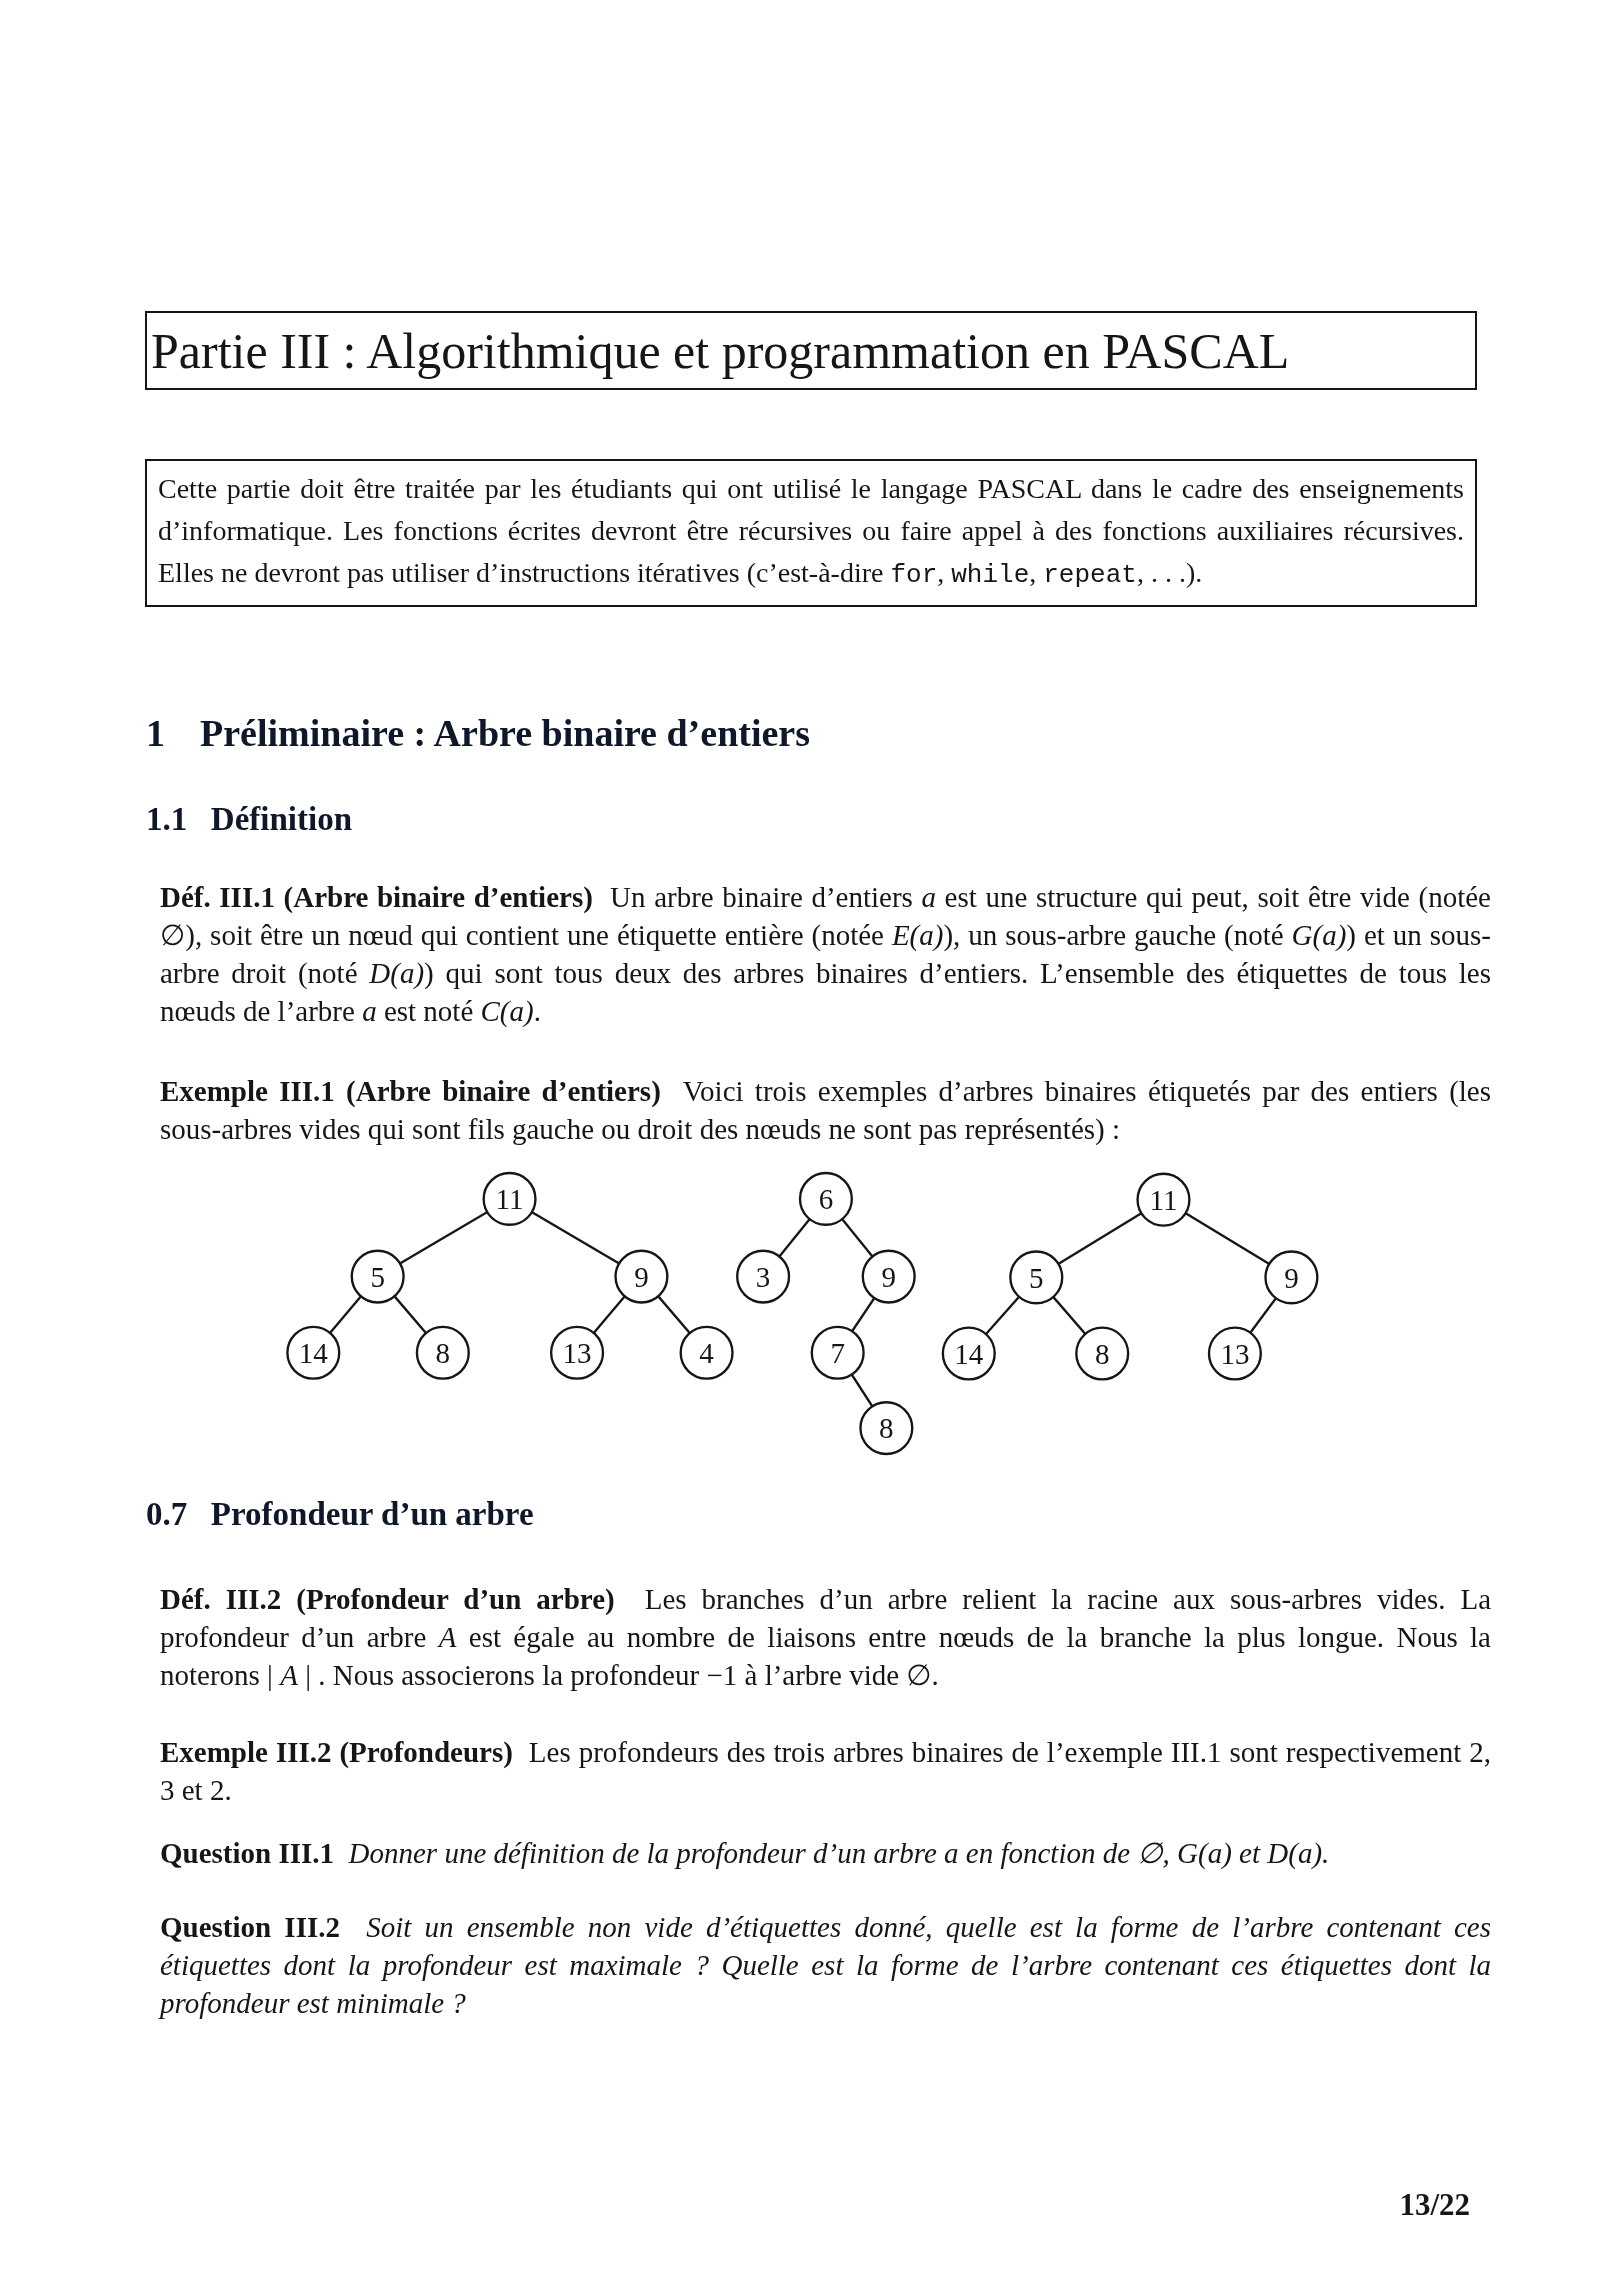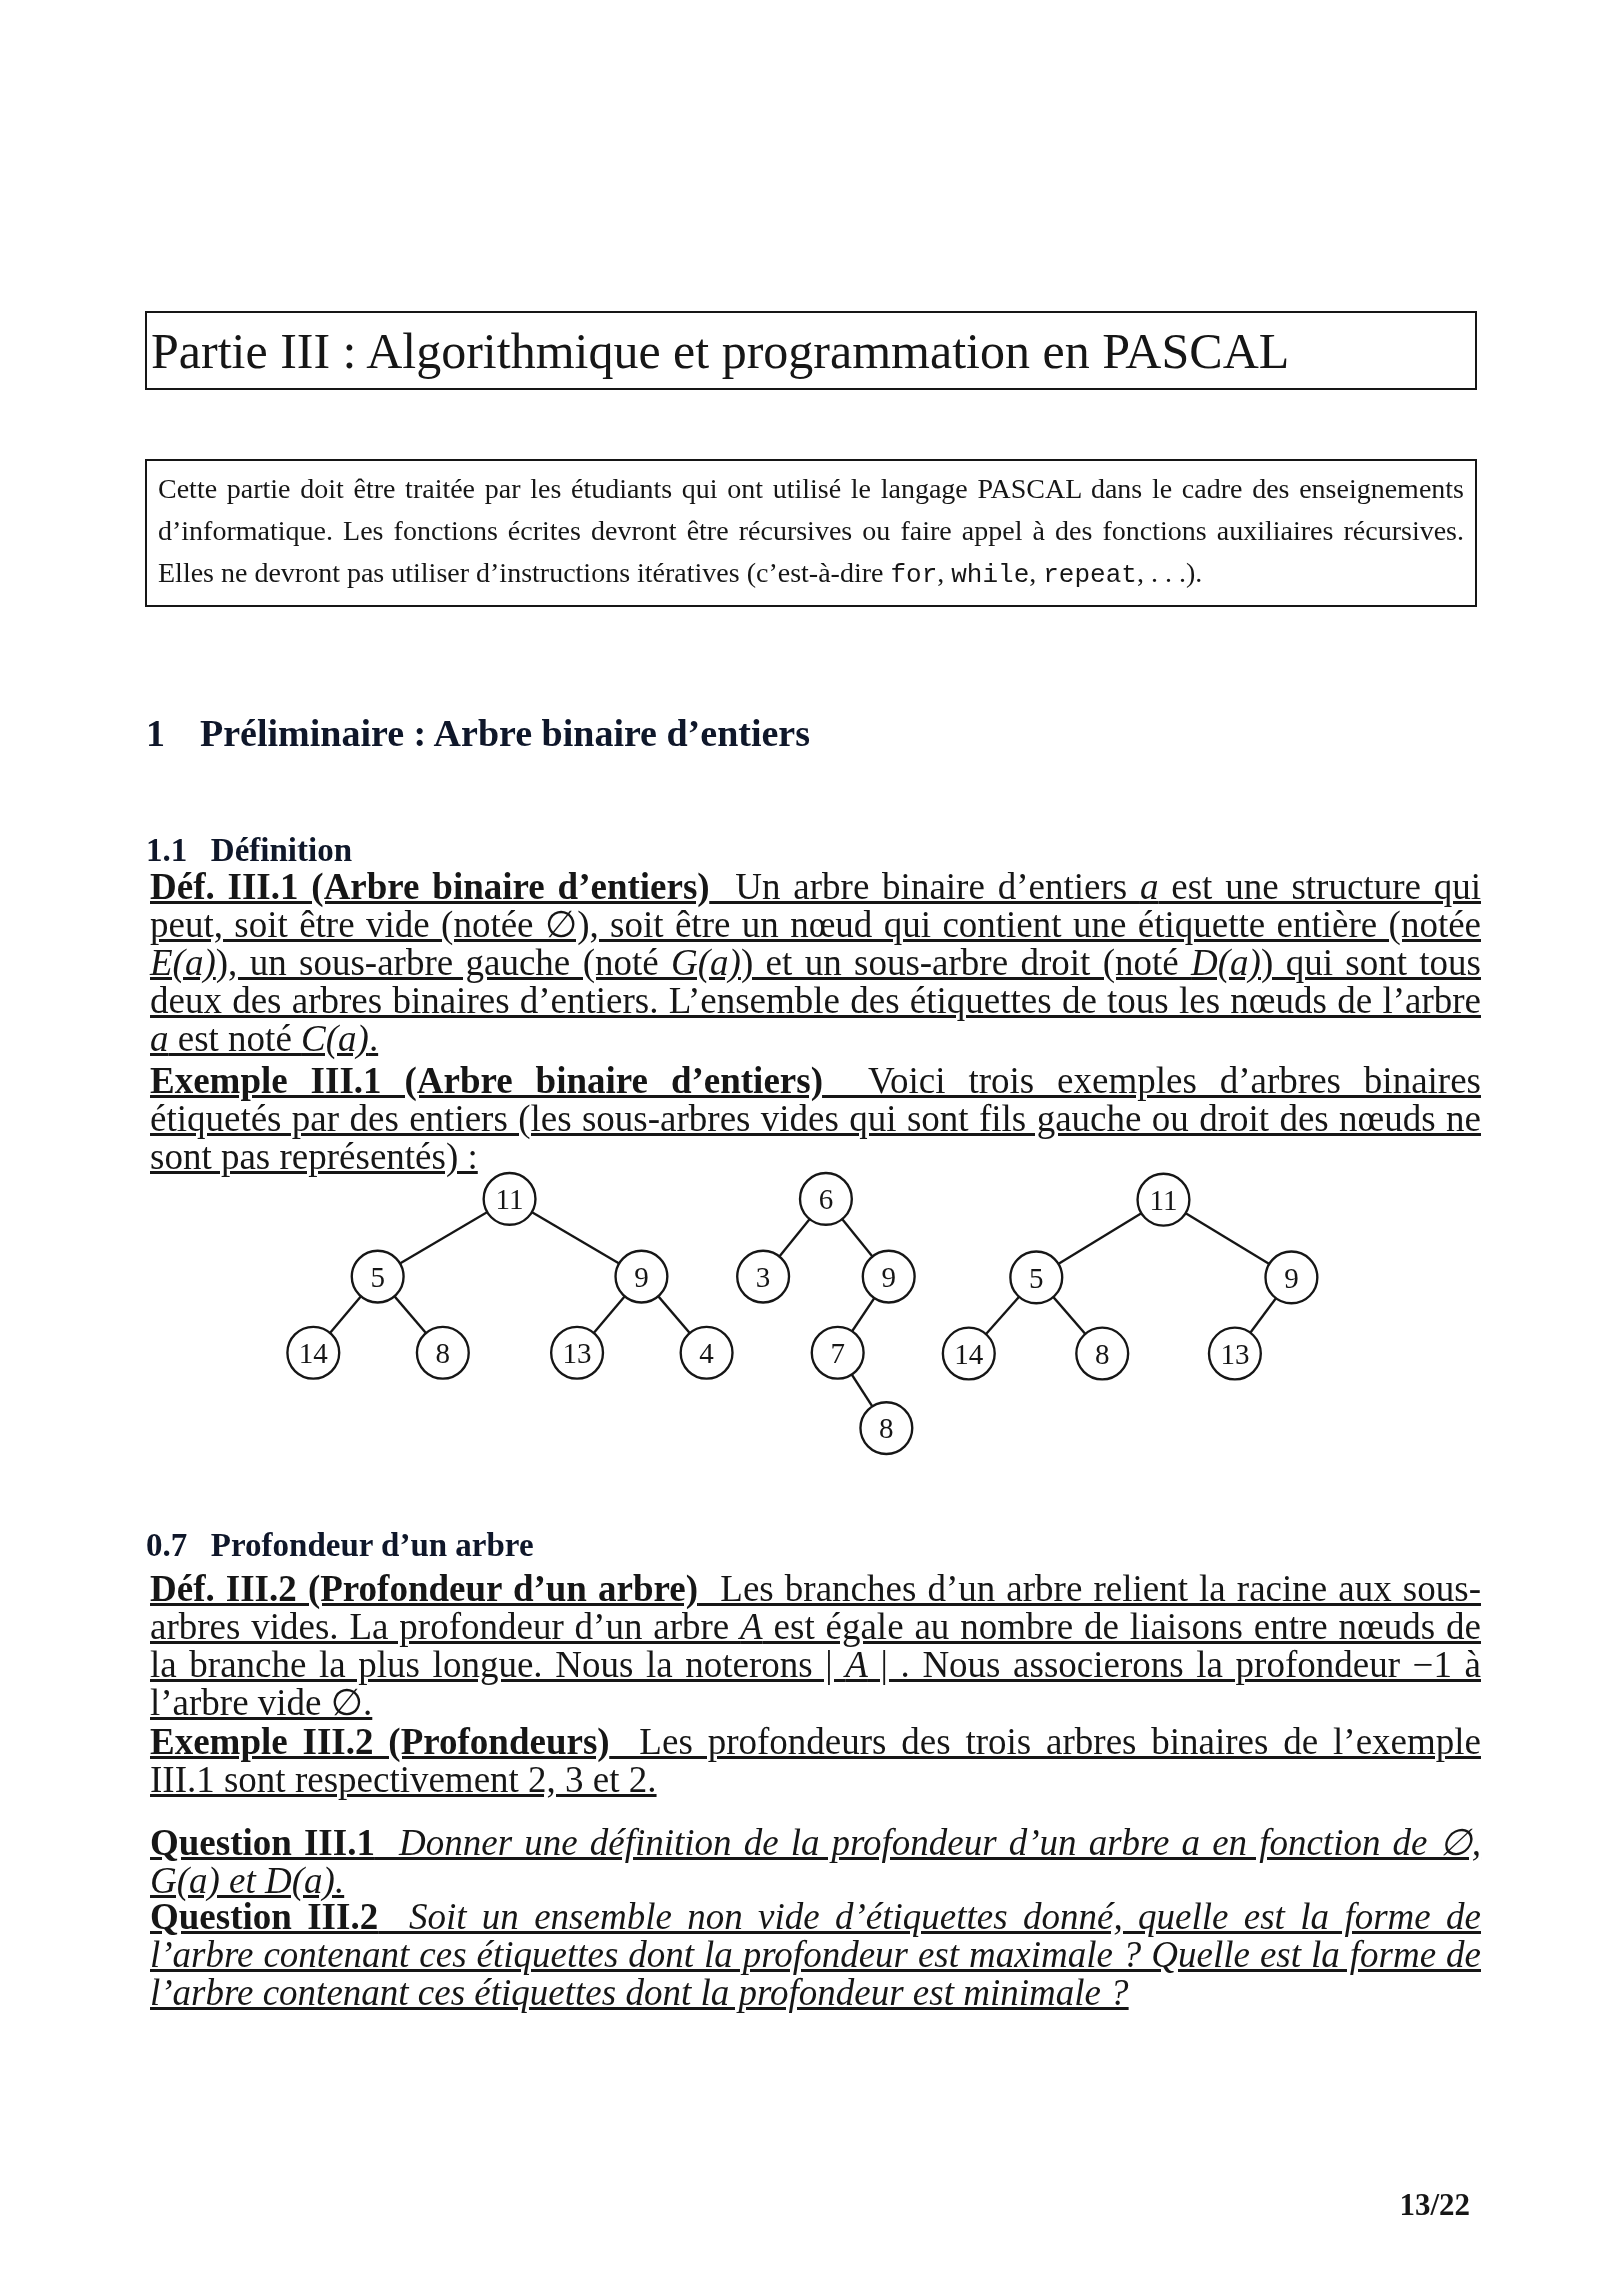--- a/index.html
+++ b/index.html
@@ -23,35 +23,34 @@
     font-size:50px;
     white-space:nowrap;
   }
   .notice{
     top:459px;
     padding:7px 11px 9.4px 11px;
     font-size:28px;line-height:42px;
     text-align:justify;
   }
   .para{
-    position:absolute;left:146px;width:1331px;margin:4px;
-    font-size:37px;line-height:38px;
+    position:absolute;left:146px;width:1331px;margin:14px;
+    font-size:29px;line-height:38px;
     text-align:justify;
-    text-decoration:underline;
   }
   .lbl{font-weight:bold;}
   .m{font-style:italic;}
   .qt{font-style:italic;}
   .mono{font-family:"Liberation Mono","DejaVu Sans Mono",monospace;font-size:26px;}
   .sec{position:absolute;left:146px;margin:0;font-weight:bold;color:#0f172a;}
   .sec-l1{font-size:38px;}
   .sec-l2{font-size:33px;}
   .sec .num{display:inline-block;}
   .sec-l1 .num{margin-right:35px;}
-  .sec-l2 .num{margin-right:23.6px;margin-top:31px;}
+  .sec-l2 .num{margin-right:23.6px;}
   .trees{position:absolute;left:0;top:1162px;width:1622px;height:314px;}
   .pageno{
     position:absolute;top:2187px;right:152px;
     font-weight:bold;font-size:31px;
   }
 </style>
 </head>
 <body>
 
 <div class="page">

